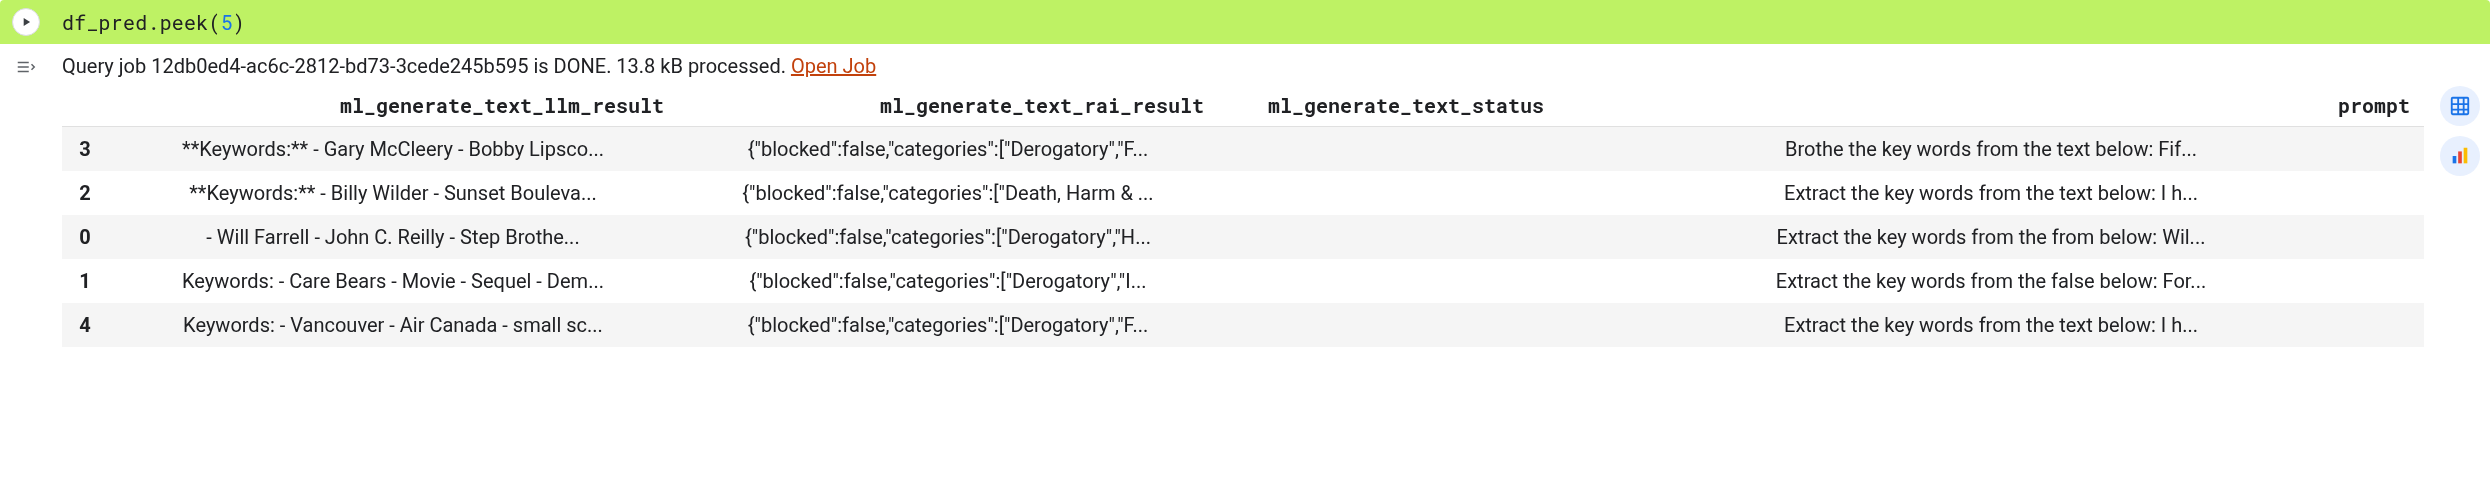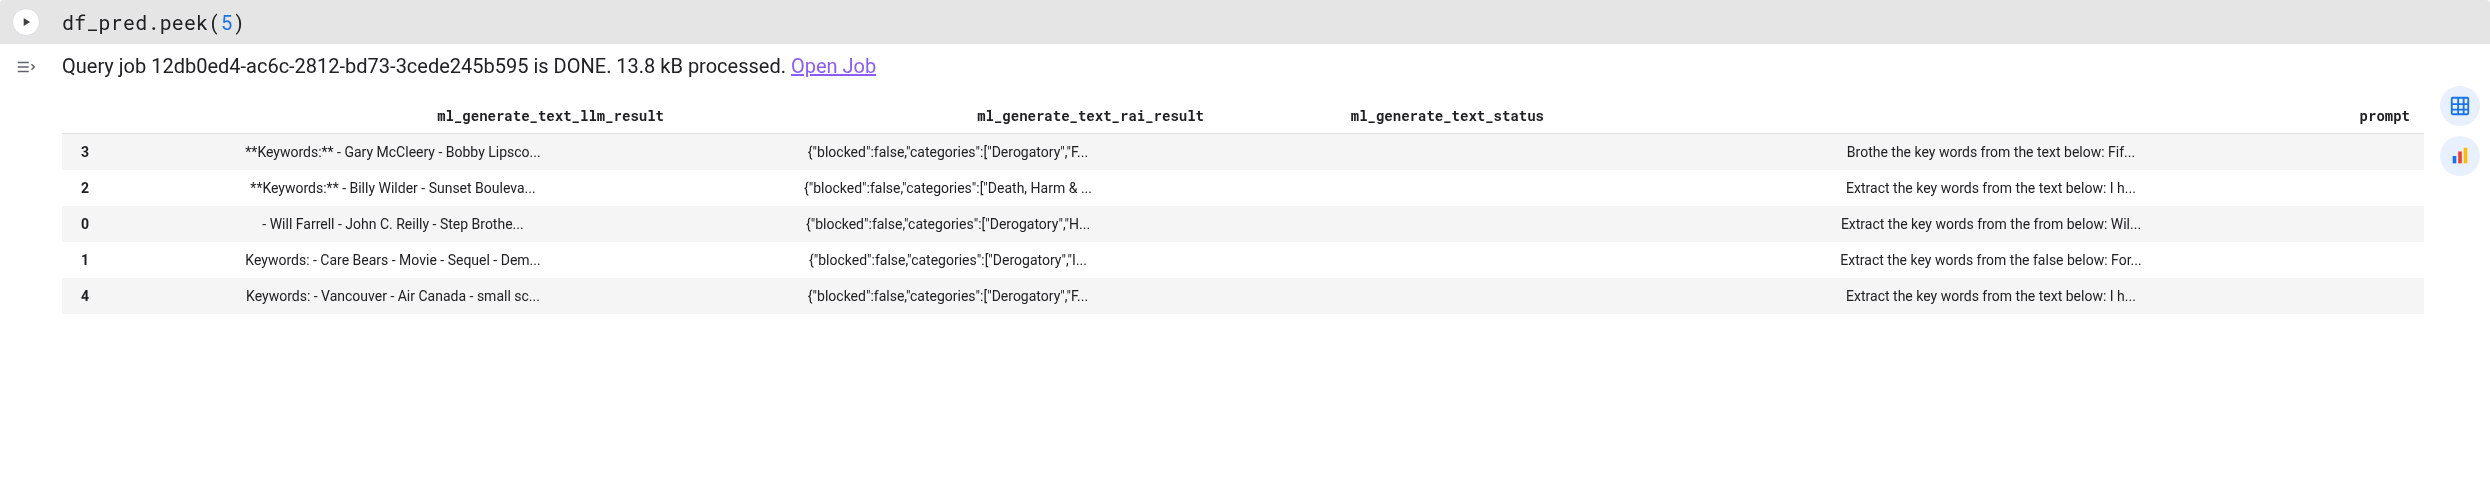--- a/index.html
+++ b/index.html
@@ -1,31 +1,31 @@
 <!DOCTYPE html>
 <html><head>
 <meta charset="utf-8">
 <style>
 * { box-sizing: border-box; margin: 0; padding: 0; }
 body { font-family: -apple-system, BlinkMacSystemFont, "Segoe UI", Roboto, Arial, sans-serif; font-size: 14px; color: #202124; background: #fff; width: 2490px; }
-.cell-input { display: flex; align-items: center; background: #e5e5e5; padding: 8px 12px; border-radius: 4px 4px 0 0; }
+.cell-input { display: flex; align-items: center; background: #bef264; padding: 8px 12px; border-radius: 4px 4px 0 0; }
 .run-btn { width: 28px; height: 28px; border-radius: 50%; background: #fff; display: flex; align-items: center; justify-content: center; margin-right: 22px; cursor: pointer; border: 1px solid #dadce0; }
 .run-btn svg { width: 14px; height: 14px; fill: #3c4043; }
 .code { font-family: "Roboto Mono", Menlo, Consolas, monospace; font-size: 20px; letter-spacing: 0.2px; }
 .code .fn { color: #202124; }
 .code .paren { color: #202124; }
 .code .num { color: #1a73e8; }
 .cell-output { display: flex; padding: 10px 12px 6px 12px; }
 .out-icon { width: 28px; display: flex; justify-content: center; padding-top: 2px; margin-right: 22px; }
 .out-icon svg { width: 22px; height: 22px; stroke: #5f6368; fill: none; stroke-width: 1.6; }
 .out-body { flex: 1; }
 .status-line { font-size: 20px; color: #202124; margin-bottom: 6px; }
-.status-line a { color: #8b5cf6; }
+.status-line a { color: #c2410c; }
 .table-wrap { position: relative; display: flex; align-items: flex-start; }
-table { border-collapse: collapse; width: 100%; font-size: 14px; table-layout: fixed; margin-top: 14px; }
+table { border-collapse: collapse; width: 100%; font-size: 20px; table-layout: fixed; }
 colgroup .c-idx { width: 46px; }
 colgroup .c1 { width: 570px; }
 colgroup .c2 { width: 540px; }
 colgroup .c3 { width: 340px; }
 colgroup .c4 { width: auto; }
 th { font-family: "Roboto Mono", Menlo, Consolas, monospace; font-weight: 700; text-align: right; padding: 8px 14px; border-bottom: 1px solid #e0e0e0; white-space: nowrap; overflow: hidden; }
 th.idx-h { text-align: center; }
 td { padding: 10px 14px; text-align: center; white-space: nowrap; overflow: hidden; text-overflow: ellipsis; }
 td.idx { font-weight: 700; text-align: center; }
 tbody tr:nth-child(odd) { background: #f5f5f5; }

